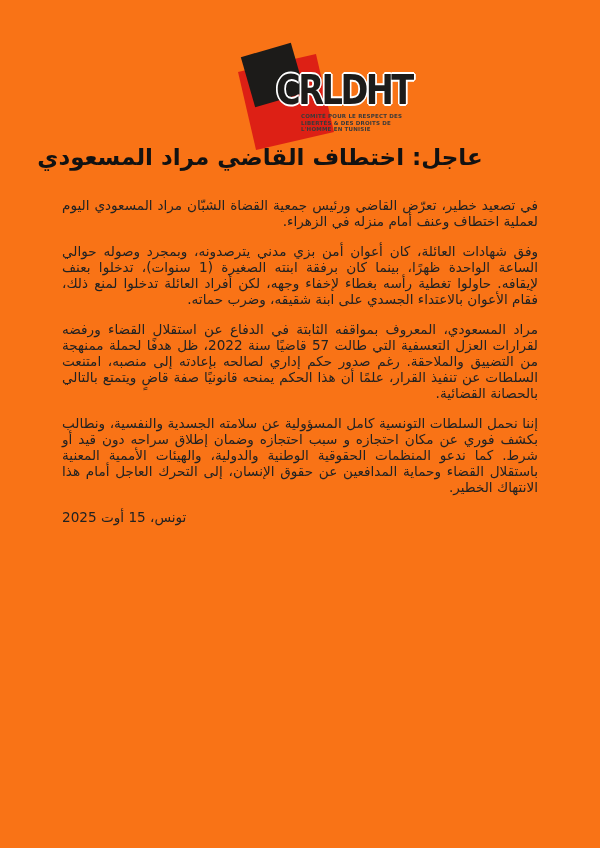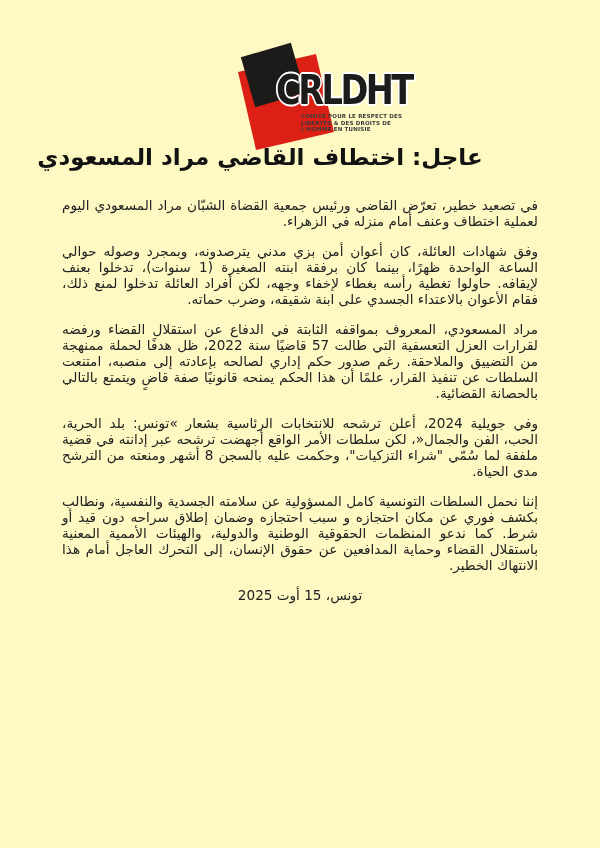--- a/index.html
+++ b/index.html
@@ -5,21 +5,21 @@
   html, body {
     margin: 0;
     padding: 0;
     background: #ffffff;
     font-family: "DejaVu Sans", sans-serif;
   }
   .page {
     position: relative;
     width: 600px;
     height: 848px;
-    background: #fef9c3;
+    background: #f97316;
     overflow: hidden;
     margin: 0 auto;
   }
 
   
   .logo {
     position: absolute;
     top: 45px;
     left: 0;
     width: 600px;
@@ -96,21 +96,21 @@
     direction: rtl;
     text-align: justify;
     color: #222222;
     font-size: 13.6px;
     line-height: 16px;
   }
   .content p {
     margin: 0 0 14px 0;
   }
   .content p.date {
-    text-align: center;
+    text-align: left;
     margin-top: 12px;
   }
 </style>
 </head>
 <body>
 
 <div class="page">
 
   <div class="logo">
     <div class="sq red"></div>
@@ -118,18 +118,17 @@
     <div class="logo-acronym">CRLDHT</div>
     <div class="logo-caption">COMITÉ POUR LE RESPECT DES LIBERTÉS &amp; DES DROITS DE L'HOMME EN TUNISIE</div>
   </div>
 
   <h1 class="title">عاجل: اختطاف القاضي مراد المسعودي</h1>
 
   <div class="content">
     <p>في تصعيد خطير، تعرّض القاضي ورئيس جمعية القضاة الشبّان مراد المسعودي اليوم لعملية اختطاف وعنف أمام منزله في الزهراء.</p>
     <p>وفق شهادات العائلة، كان أعوان أمن بزي مدني يترصدونه، وبمجرد وصوله حوالي الساعة الواحدة ظهرًا، بينما كان برفقة ابنته الصغيرة (1 سنوات)، تدخلوا بعنف لإيقافه. حاولوا تغطية رأسه بغطاء لإخفاء وجهه، لكن أفراد العائلة تدخلوا لمنع ذلك، فقام الأعوان بالاعتداء الجسدي على ابنة شقيقه، وضرب حماته.</p>
     <p>مراد المسعودي، المعروف بمواقفه الثابتة في الدفاع عن استقلال القضاء ورفضه لقرارات العزل التعسفية التي طالت 57 قاضيًا سنة 2022، ظل هدفًا لحملة ممنهجة من التضييق والملاحقة. رغم صدور حكم إداري لصالحه بإعادته إلى منصبه، امتنعت السلطات عن تنفيذ القرار، علمًا أن هذا الحكم يمنحه قانونيًا صفة قاضٍ ويتمتع بالتالي بالحصانة القضائية.</p>
-    <p>وفي جويلية 2024، أعلن ترشحه للانتخابات الرئاسية بشعار »تونس: بلد الحرية، الحب، الفن والجمال«، لكن سلطات الأمر الواقع أجهضت ترشحه عبر إدانته في قضية ملفقة لما سُمّي "شراء التزكيات"، وحكمت عليه بالسجن 8 أشهر ومنعته من الترشح مدى الحياة.</p>
     <p>إننا نحمل السلطات التونسية كامل المسؤولية عن سلامته الجسدية والنفسية، ونطالب بكشف فوري عن مكان احتجازه و سبب احتجازه وضمان إطلاق سراحه دون قيد أو شرط. كما ندعو المنظمات الحقوقية الوطنية والدولية، والهيئات الأممية المعنية باستقلال القضاء وحماية المدافعين عن حقوق الإنسان، إلى التحرك العاجل أمام هذا الانتهاك الخطير.</p>
     <p class="date">تونس، 15 أوت 2025</p>
   </div>
 
 </div>
 
 </body></html>

